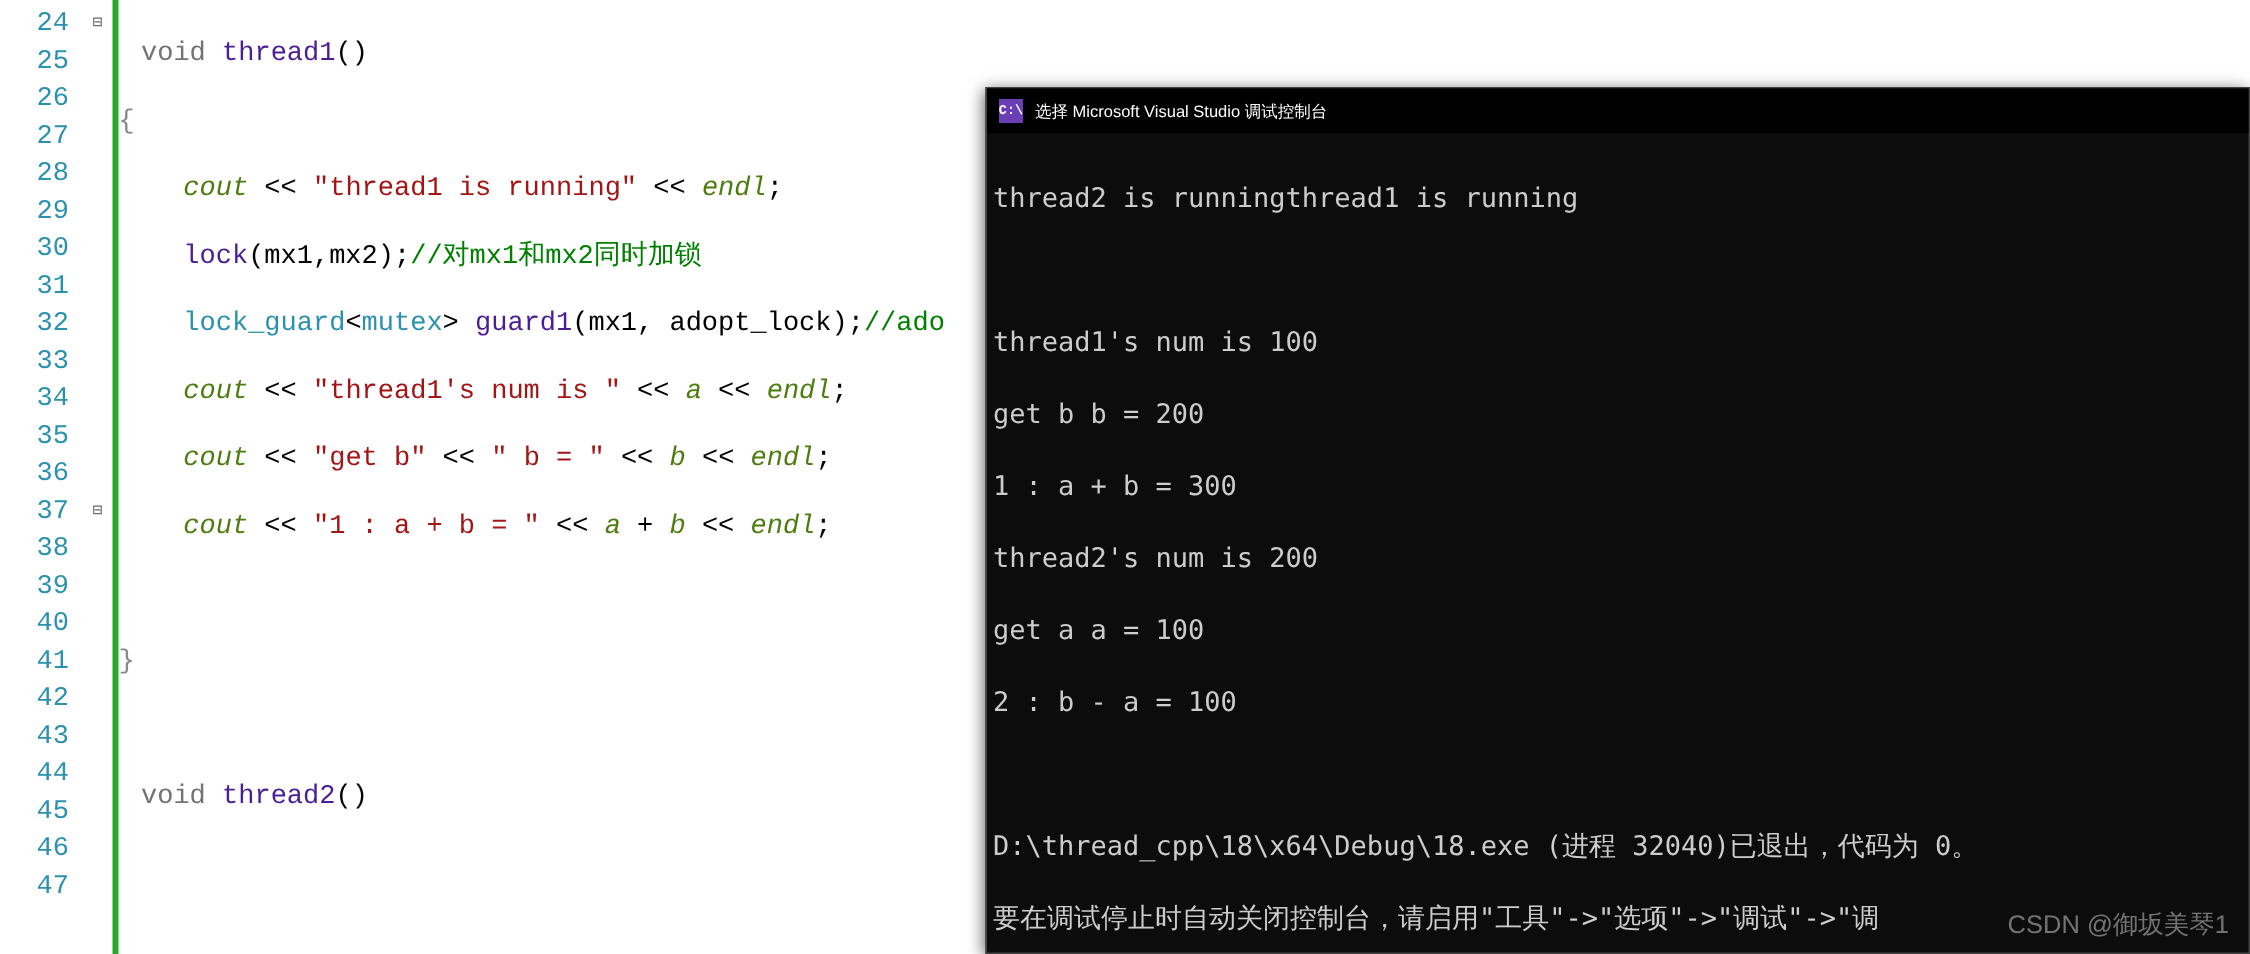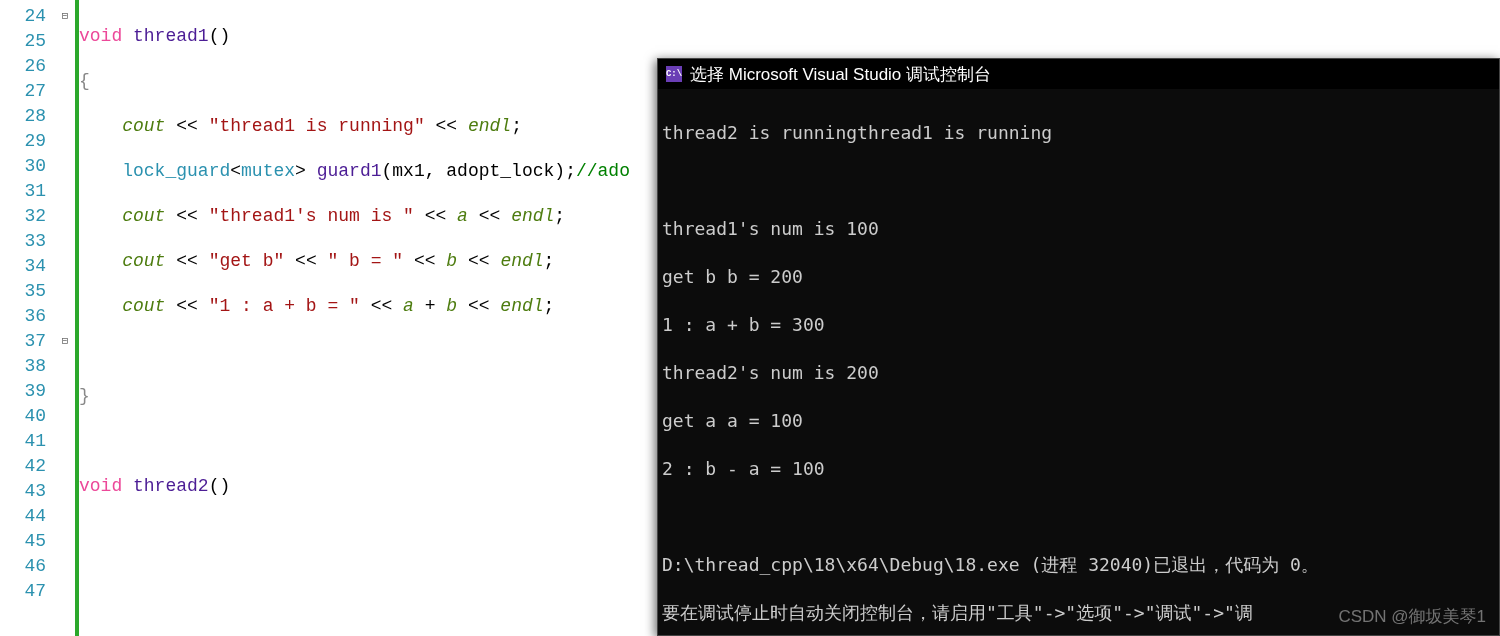--- a/index.html
+++ b/index.html
@@ -56,21 +56,21 @@
 .code {
   flex: 1;
   padding-top: 4px;
   white-space: pre;
   overflow: hidden;
 }
 .line {
   height: 25px;
   line-height: 25px;
 }
-.kw { color: #ec4899; }
+.kw { color: #737373; padding-left: 15px; }
 .type { color: #2b91af; }
 .str { color: #a31515; }
 .cm { color: #008000; }
 .num { color: #098658; }
 .nm { color: #4c1d95; }
 .gl { color: #4d7c0f; font-style: italic; }
 .brace-g { color: #888; }
 
 .console {
   position: absolute;
@@ -97,21 +97,21 @@
   display: flex;
   align-items: center;
   justify-content: center;
   color: #fff;
   font-size: 9px;
   font-weight: bold;
 }
 .ttext {
   color: #fff;
   font-family: "Segoe UI", "Microsoft YaHei", sans-serif;
-  font-size: 17px;
+  font-size: 11px;
 }
 .term {
   padding: 8px 4px;
   color: #ccc;
   font-family: "NSimSun", "SimSun", Consolas, monospace;
   font-size: 18px;
   line-height: 24px;
   white-space: pre-wrap;
 }
 .watermark {
@@ -167,20 +167,21 @@
     <div class="marker"></div>
     <div class="marker"></div>
     <div class="marker"></div>
     <div class="marker">⊟</div>
   </div>
   <div class="green-bar"></div>
   <div class="code">
 <div class="line"><span class="kw">void</span><span class="nm"> thread1</span><span>()</span></div>
 <div class="line"><span class="brace-g">{</span></div>
 <div class="line">    <span class="gl">cout</span><span> &lt;&lt; </span><span class="str">"thread1 is running"</span><span> &lt;&lt; </span><span class="gl">endl</span><span>;</span></div>
+<div class="line">    <span class="nm">lock</span><span>(mx1,mx2);</span><span class="cm">//对mx1和mx2同时加锁</span></div>
 <div class="line">    <span class="type">lock_guard</span><span>&lt;</span><span class="type">mutex</span><span>&gt; </span><span class="nm">guard1</span><span>(mx1, adopt_lock);</span><span class="cm">//ado</span></div>
 <div class="line">    <span class="gl">cout</span><span> &lt;&lt; </span><span class="str">"thread1's num is "</span><span> &lt;&lt; </span><span class="gl">a</span><span> &lt;&lt; </span><span class="gl">endl</span><span>;</span></div>
 <div class="line">    <span class="gl">cout</span><span> &lt;&lt; </span><span class="str">"get b"</span><span> &lt;&lt; </span><span class="str">" b = "</span><span> &lt;&lt; </span><span class="gl">b</span><span> &lt;&lt; </span><span class="gl">endl</span><span>;</span></div>
 <div class="line">    <span class="gl">cout</span><span> &lt;&lt; </span><span class="str">"1 : a + b = "</span><span> &lt;&lt; </span><span class="gl">a</span><span> + </span><span class="gl">b</span><span> &lt;&lt; </span><span class="gl">endl</span><span>;</span></div>
 <div class="line"> </div>
 <div class="line"><span class="brace-g">}</span></div>
 <div class="line"> </div>
 <div class="line"><span class="kw">void</span><span class="nm"> thread2</span><span>()</span></div>
 
 

